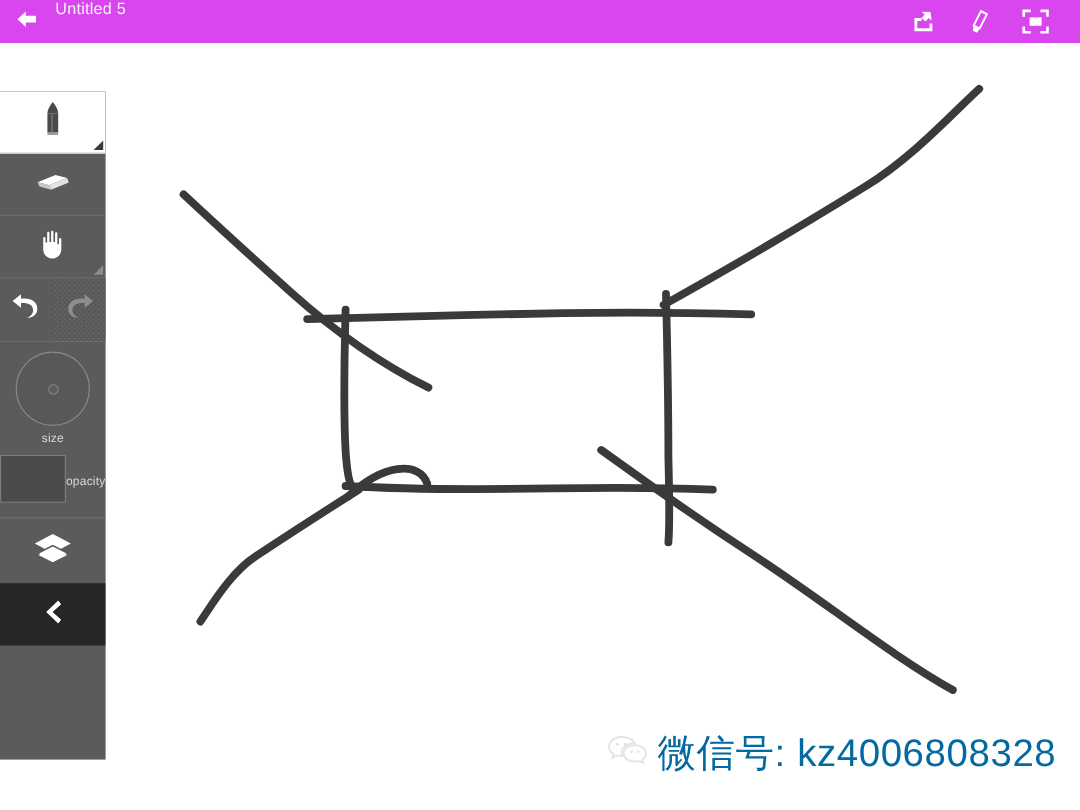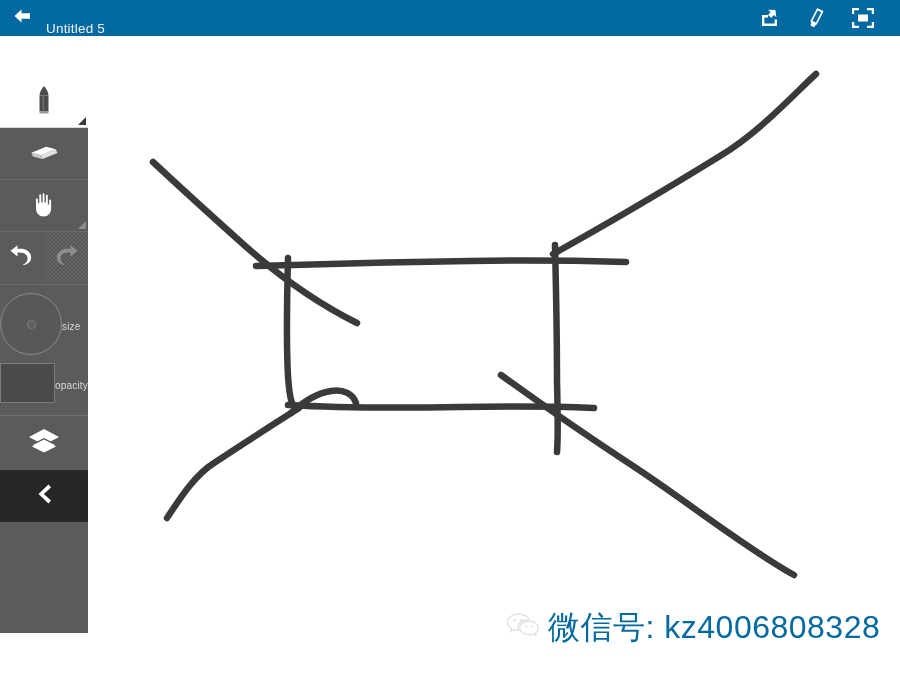--- a/index.html
+++ b/index.html
@@ -19,23 +19,23 @@
     width: 900px;
     height: 675px;
     background: #ffffff;
   }
 
   
   #topbar {
     position: absolute;
     left: 0; top: 0;
     width: 900px; height: 36px;
-    background: #0369a1;
-    display: flex;
-    align-items: flex-end;
+    background: #d946ef;
+    display: flex;
+    align-items: flex-start;
   }
   #back-btn {
     width: 44px; height: 36px;
     display: flex; align-items: center; justify-content: center;
     cursor: pointer;
   }
   #doc-title {
     color: #f2f2f2;
     font-size: 13.5px;
     letter-spacing: 0.2px;
@@ -112,21 +112,21 @@
     background-size: 4px 4px, 4px 4px;
     background-position: 0 0, 2px 2px;
   }
 
   
   #size-block {
     width: 88px;
     padding-top: 8px;
     padding-bottom: 4px;
     display: flex;
-    flex-direction: row;
+    flex-direction: column;
     align-items: center;
   }
   #size-dial {
     width: 62px; height: 62px;
     border-radius: 50%;
     background: #585858;
     border: 1px solid #8a8a8a;
     box-sizing: border-box;
     display: flex;
     align-items: center;

